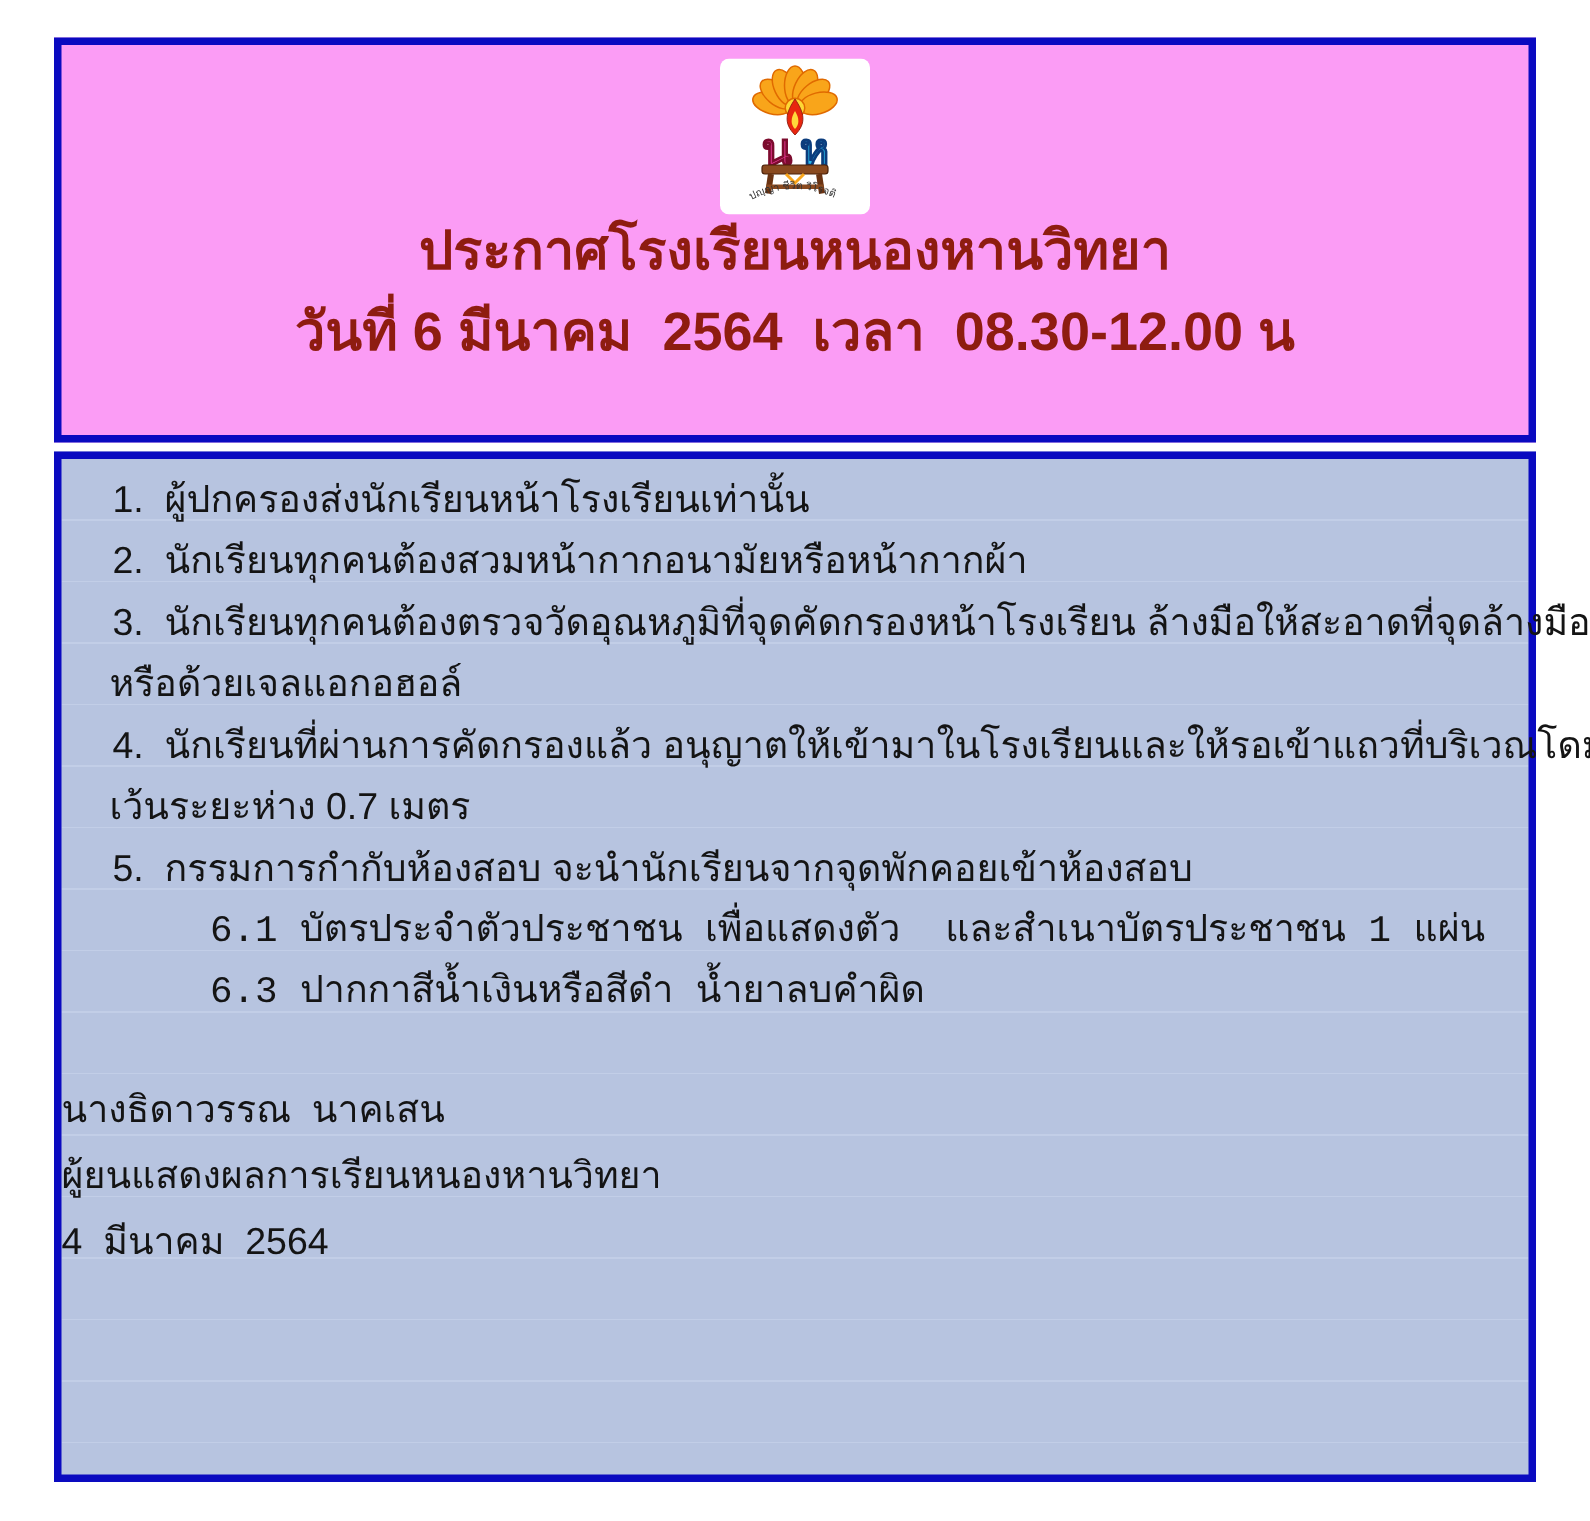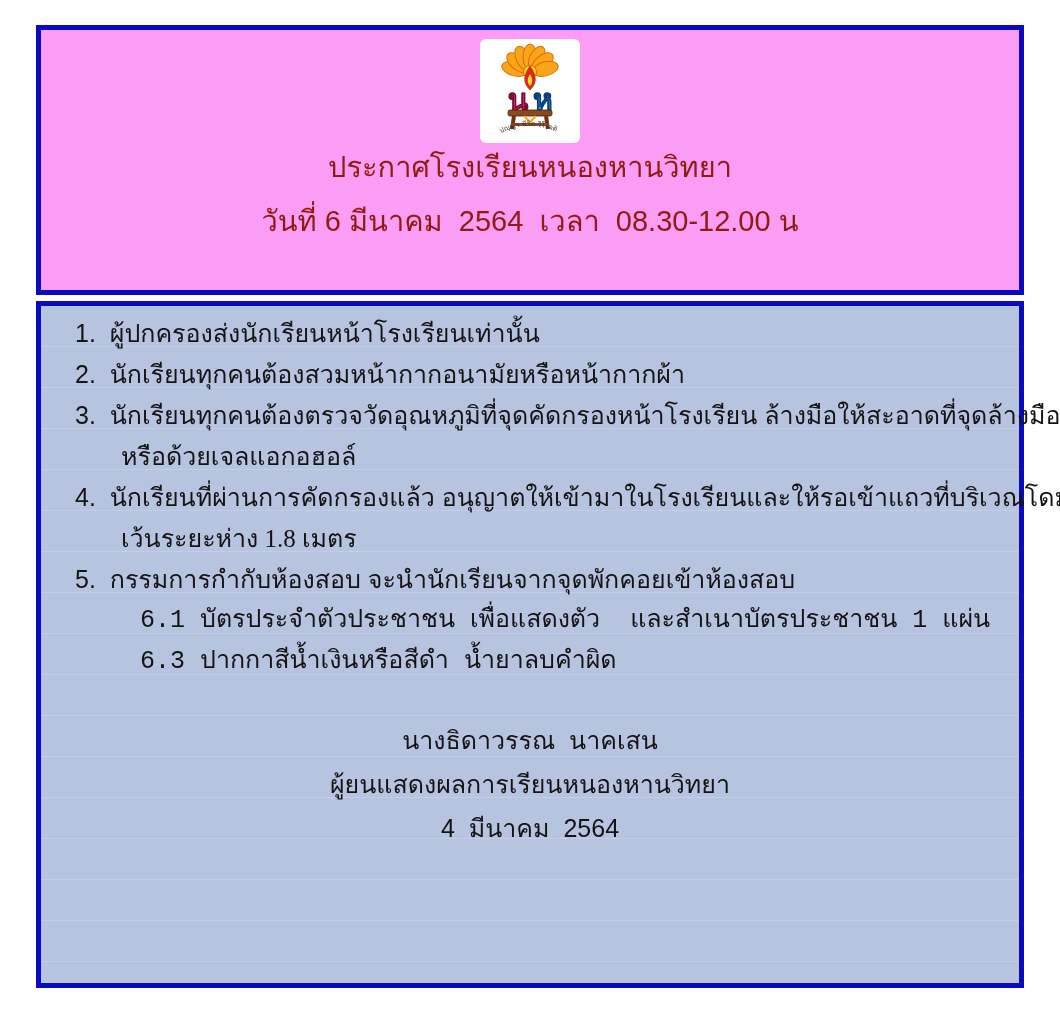--- a/index.html
+++ b/index.html
@@ -9,42 +9,42 @@
   .panel { position:absolute; left:36px; width:988px; border:5px solid #0a0ac0; }
 
   
   .header-panel {
     top:25px; height:270px;
     background:#fb9cf5;
     display:flex; flex-direction:column; align-items:center;
   }
   .emblem-box { margin-top:9px; width:100px; height:104px; }
   .title-line {
-    color:#8e1c10; font-weight:normal; font-size:29px; line-height:34px;
+    color:#8e1c10; font-weight:bold; font-size:36px; line-height:34px;
     white-space:nowrap; text-align:center;
   }
   .t1 { margin-top:7px; }
   .t2 { margin-top:20px; }
   .t3 { margin-top:20px;text-align:right; }
 
   
   .body-panel {
     top:301px; height:687px;
     background:#b7c4e0;
     background-image:repeating-linear-gradient(
       to bottom, #b7c4e0 0px, #b7c4e0 40px, #c2cee7 40px, #c2cee7 41px);
     color:#141414;
     padding-top:7px;
   }
   .row { font-size:25px; line-height:41px; white-space:nowrap; }
   .row.main { padding-left:34px; }
-  .row.cont { padding-left:80px;font-family:Liberation Serif, serif; }
+  .row.cont { padding-left:32px; }
   .row.sub  { padding-left:99px;font-family:Liberation Mono, monospace; }
 
-  .signature { margin-top:36px; text-align:center; }
+  .signature { margin-top:36px; text-align:left; }
   .signature .row { line-height:44px; white-space:nowrap; }
 </style>
 </head>
 <body>
 
 <div>
 
   <div class="panel header-panel">
 
     <div class="emblem-box">
@@ -87,21 +87,21 @@
     <div class="title-line t3">วันที่ 6 มีนาคม&nbsp; 2564&nbsp; เวลา&nbsp; 08.30-12.00 น</div>
   </div>
 
   <div class="panel body-panel">
 
     <div class="row main">1.&nbsp; ผู้ปกครองส่งนักเรียนหน้าโรงเรียนเท่านั้น</div>
     <div class="row main">2.&nbsp; นักเรียนทุกคนต้องสวมหน้ากากอนามัยหรือหน้ากากผ้า</div>
     <div class="row main">3.&nbsp; นักเรียนทุกคนต้องตรวจวัดอุณหภูมิที่จุดคัดกรองหน้าโรงเรียน ล้างมือให้สะอาดที่จุดล้างมือ</div>
     <div class="row cont">หรือด้วยเจลแอกอฮอล์</div>
     <div class="row main">4.&nbsp; นักเรียนที่ผ่านการคัดกรองแล้ว อนุญาตให้เข้ามาในโรงเรียนและให้รอเข้าแถวที่บริเวณโดมเอนกประสงค์</div>
-    <div class="row cont">เว้นระยะห่าง 1.8 เมตร</div>
+    <div class="row cont">เว้นระยะห่าง 0.7 เมตร</div>
     <div class="row main">5.&nbsp; กรรมการกำกับห้องสอบ จะนำนักเรียนจากจุดพักคอยเข้าห้องสอบ</div>
     <div class="row sub">6.1 บัตรประจำตัวประชาชน เพื่อแสดงตัว&nbsp; และสำเนาบัตรประชาชน 1 แผ่น</div>
     <div class="row sub">6.3 ปากกาสีน้ำเงินหรือสีดำ น้ำยาลบคำผิด</div>
 
     <div class="signature">
       <div class="row">นางธิดาวรรณ&nbsp; นาคเสน</div>
       <div class="row">ผู้ยนแสดงผลการเรียนหนองหานวิทยา</div>
       <div class="row">4&nbsp; มีนาคม&nbsp; 2564</div>
     </div>
   </div>

